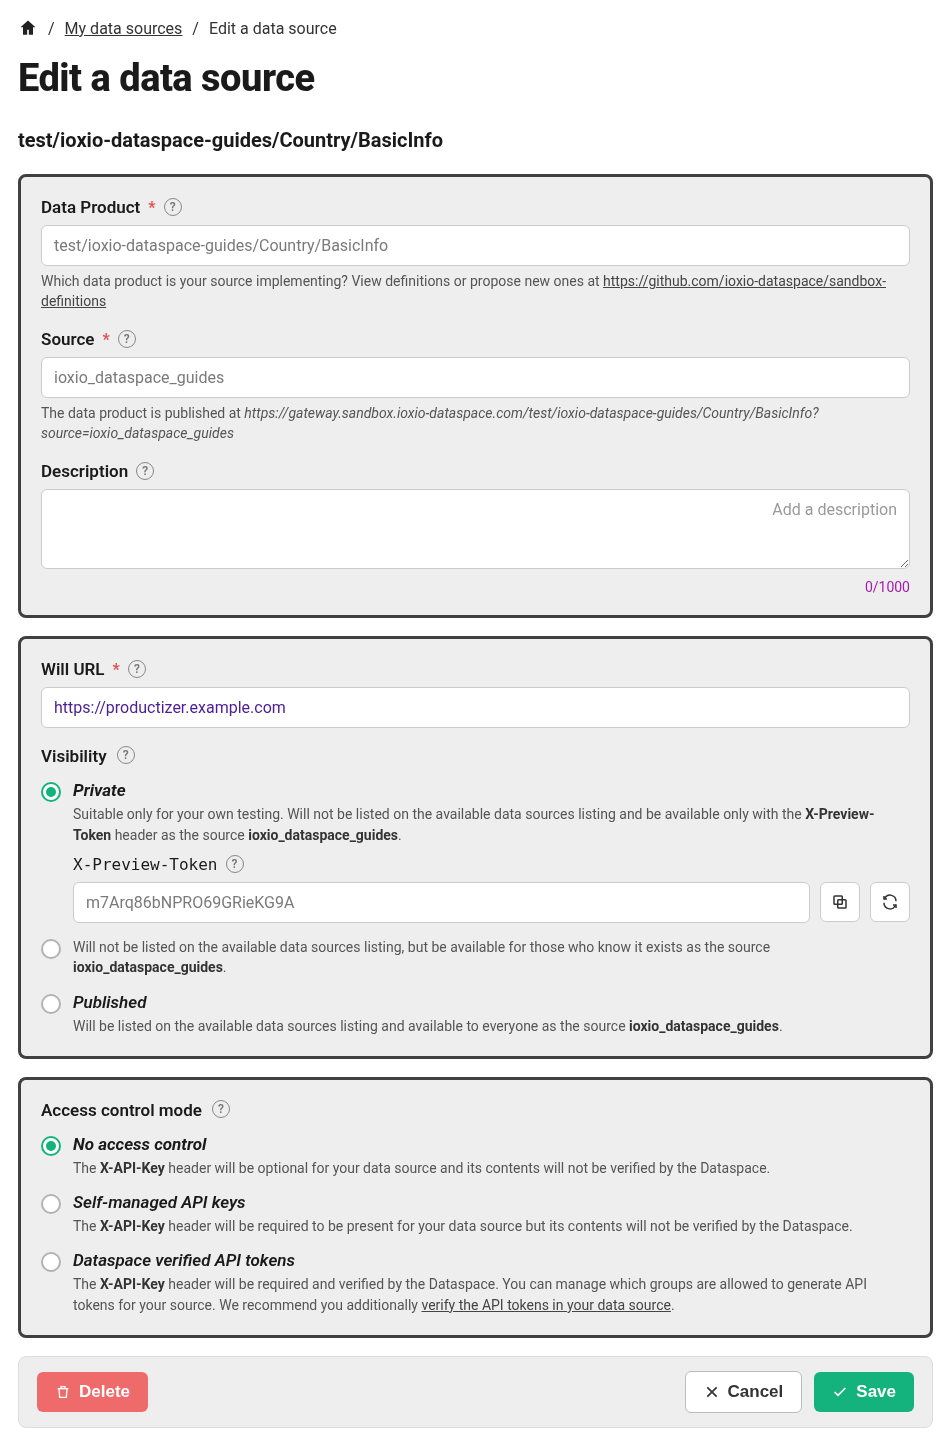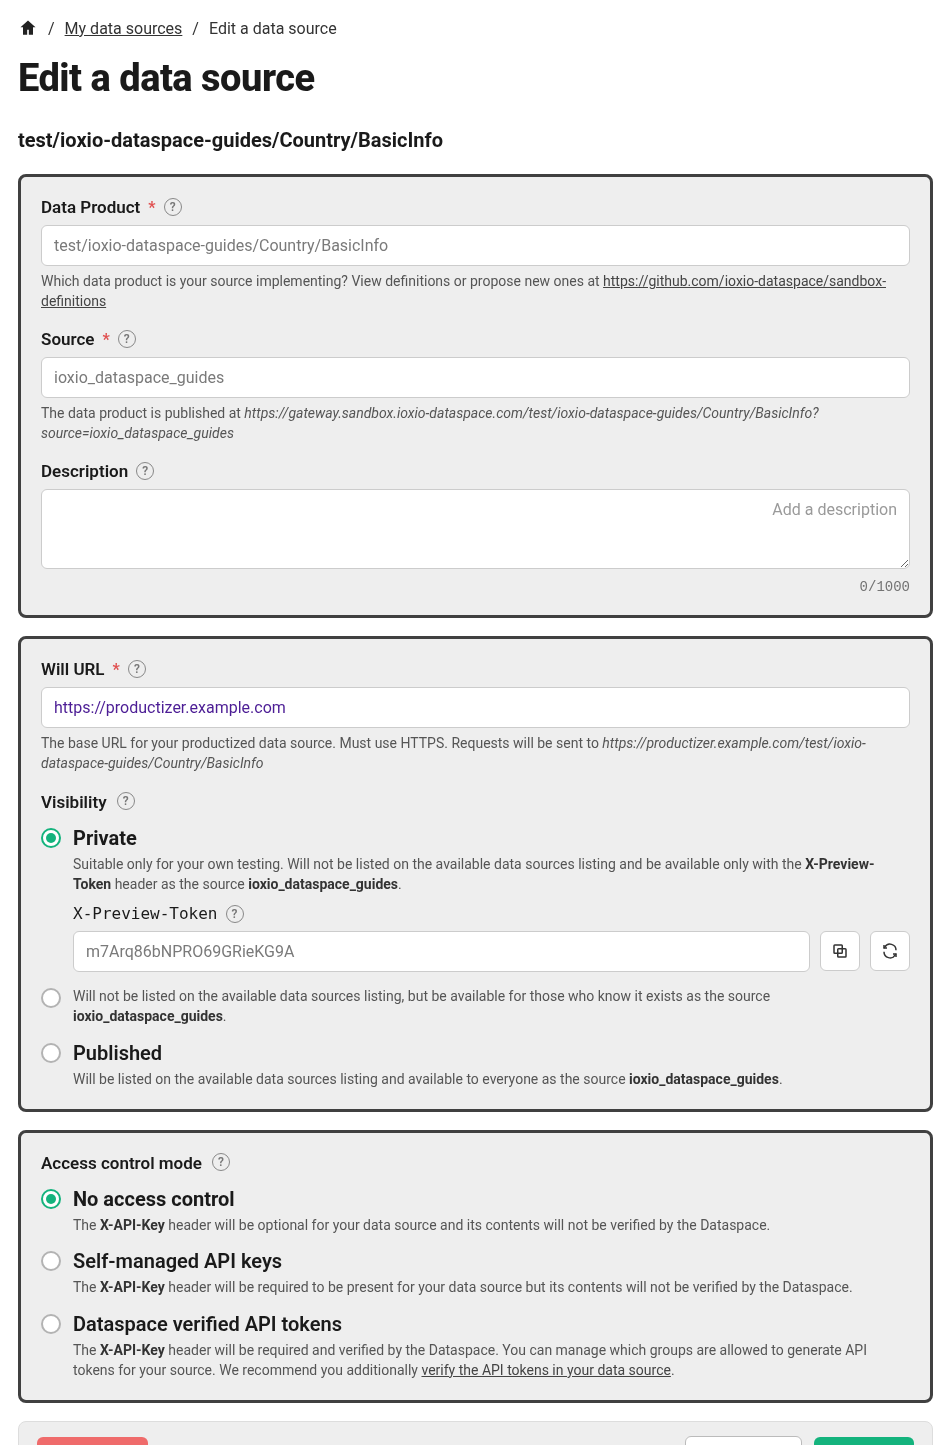--- a/index.html
+++ b/index.html
@@ -18,28 +18,28 @@
 .label-text { font-size: 17px; font-weight: 600; }
 .req { color: #e05050; font-weight: 700; }
 .help-icon { width: 18px; height: 18px; border: 1.5px solid #888; border-radius: 50%; display: inline-flex; align-items: center; justify-content: center; font-size: 12px; color: #777; font-weight: 600; cursor: pointer; }
 input.text-input, textarea.text-input { width: 100%; background: #fff; border: 1px solid #ccc; border-radius: 6px; padding: 10px 12px; font-size: 16px; color: #7a7a7a; font-family: inherit; }
 input.text-input.dark { color: #4c1d95; }
 textarea.text-input { min-height: 80px; resize: vertical; color: #222; text-align: right; }
 textarea.text-input::placeholder { color: #9a9a9a; }
 .hint { font-size: 14px; color: #555; margin-top: 6px; line-height: 1.4; }
 .hint a { color: #444; text-decoration: underline; }
 .hint .ital { font-style: italic; }
-.counter { text-align: right; font-size: 14px; color: #737373; margin-top: 6px; font-family: Liberation Mono, monospace; }
+.counter { text-align: right; font-size: 14px; color: #a21caf; margin-top: 6px; }
 .section-label { display: flex; gap: 10px; font-size: 17px; font-weight: 600; margin-bottom: 14px; }
 .radio-item { display: flex; gap: 12px; margin-bottom: 14px; }
 .radio-circle { width: 20px; height: 20px; border: 2px solid #b3b3b3; border-radius: 50%; flex-shrink: 0; margin-top: 2px; cursor: pointer; position: relative; background: #fff; }
 .radio-circle.selected { border-color: #14b37d; }
 .radio-circle.selected::after { content: ""; position: absolute; top: 3px; left: 3px; width: 10px; height: 10px; background: #14b37d; border-radius: 50%; }
 .radio-body { flex: 1; }
-.radio-title { font-size: 20px; font-weight: 700; margin-bottom: 4px; }
+.radio-title { font-size: 17px; font-weight: 700; margin-bottom: 4px; font-style: italic; }
 .radio-title.normal { font-weight: 600; }
 .radio-desc { font-size: 14px; color: #555; line-height: 1.45; }
 .radio-desc b { font-weight: 700; color: #333; }
 .radio-desc a { color: #444; text-decoration: underline; }
 .token-row { margin-top: 10px; }
 .token-label-line { display: flex; align-items: center; gap: 8px; margin-bottom: 8px; }
 .token-label { font-family: ui-monospace, Menlo, Consolas, monospace; font-size: 16px; font-weight: 500; }
 .token-input-row { display: flex; gap: 10px; align-items: stretch; border-radius: 7px; }
 .token-input-row input { flex: 1; }
 .icon-btn { width: 40px; height: 40px; background: #fff; border: 1px solid #ccc; border-radius: 6px; display: flex; align-items: center; justify-content: center; cursor: pointer; }
@@ -109,23 +109,20 @@
 
   <div class="card">
 
     <div class="form-row">
       <div class="label-line">
         <span class="label-text">Will URL</span>
         <span class="req">*</span>
         <span class="help-icon">?</span>
       </div>
       <input class="text-input dark" type="text" value="https://productizer.example.com" style="">
-      <div class="hint">
-        <span>The base URL for your productized data source. Must use HTTPS. Requests will be sent to </span><span class="ital">https://productizer.example.com/test/ioxio-dataspace-guides/Country/BasicInfo</span>
-      </div>
     </div>
 
     <div class="form-row">
       <div class="section-label">
         <span>Visibility</span>
         <span class="help-icon">?</span>
       </div>
 
       <div class="radio-item">
         <div class="radio-circle selected"></div>

